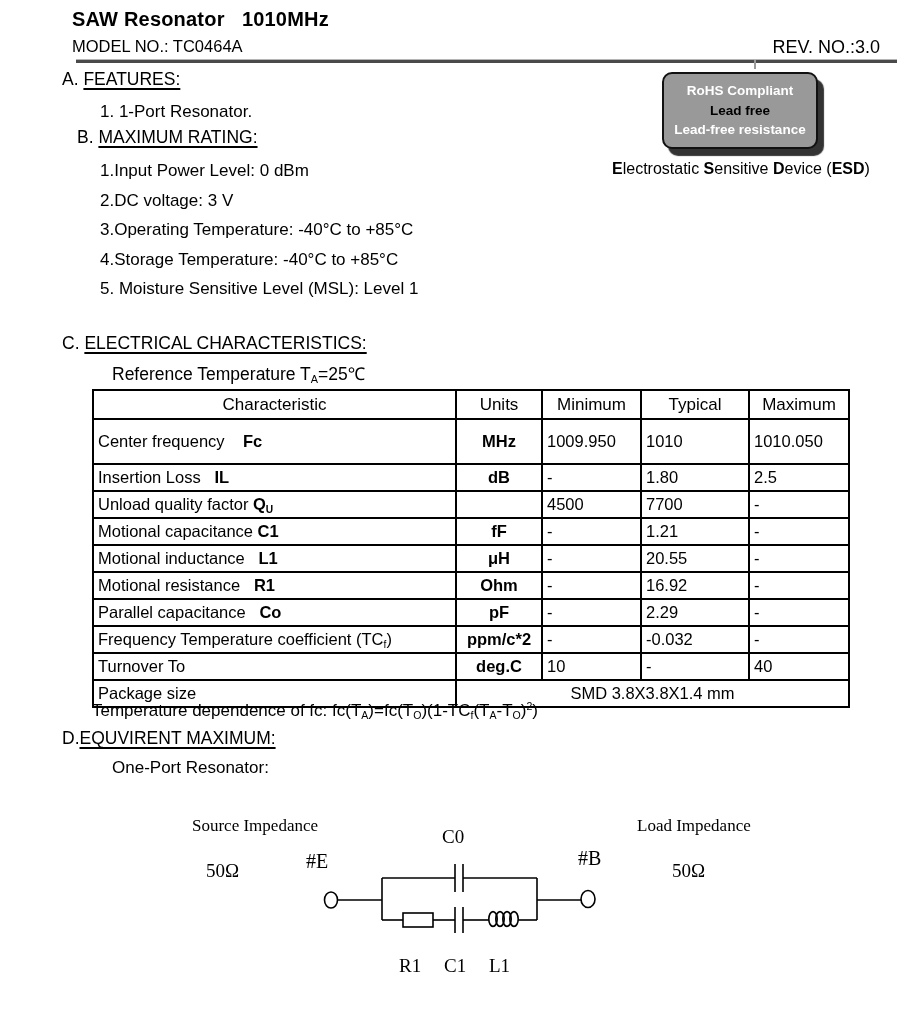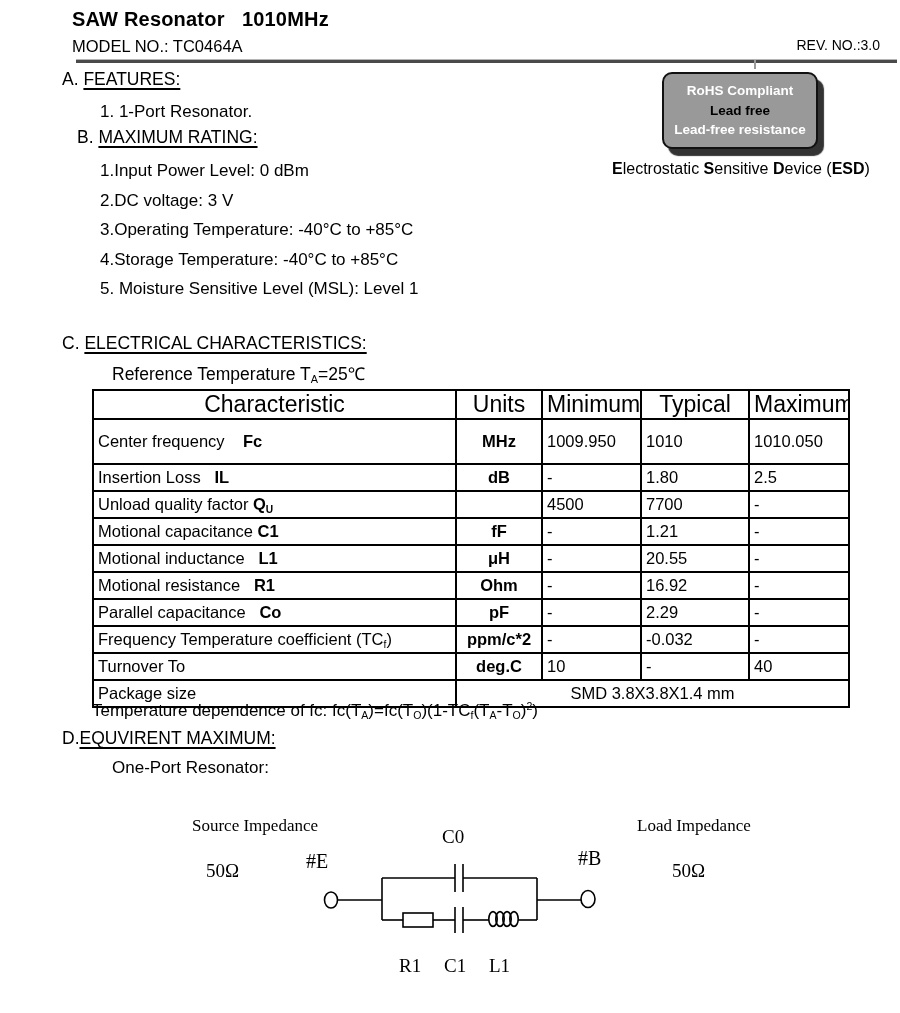--- a/index.html
+++ b/index.html
@@ -1,37 +1,37 @@
 <!DOCTYPE html>
 <html><head>
 <meta charset="utf-8">
 <style>
   html,body{margin:0;padding:0;background:#fff;}
   .page{position:relative;width:900px;height:1013px;background:#ffffff;
         font-family:"Liberation Sans",sans-serif;color:#000;overflow:hidden;}
   .abs{position:absolute;}
   .title{font-weight:bold;font-size:20px;white-space:pre;letter-spacing:.2px;}
   .model{font-size:16.5px;}
-  .rev{font-size:14px;}
+  .rev{font-size:18px;}
   .rule{background:linear-gradient(#b5b5b5 28%,#4a4a4a 28%);height:4px;}
   .rule-tick{width:2px;height:9px;background:#9a9a9a;}
   .sec-head{font-size:17.5px;white-space:pre;}
   .sec-head .u{text-decoration:underline;text-underline-offset:3px;text-decoration-thickness:1.5px;}
   .item{font-size:17px;}
   .list .item{line-height:29.6px;}
   .esd{font-size:16px;}
   .badge{width:152px;height:66px;border:2.5px solid #111;border-radius:10px;
          text-align:center;padding-top:7px;box-sizing:content-box;
          box-shadow:6px 7px 1px rgba(40,40,40,.95);}
   .badge div{color:#fff;font-weight:bold;font-size:13.5px;line-height:1.45;}
   .ref-line{font-size:17.5px;}
   table.elec{position:absolute;left:92px;top:389px;width:756px;border-collapse:collapse;
              font-size:16.5px;table-layout:fixed;}
   table.elec th,table.elec td{border:2px solid #000;padding:0 4px;overflow:hidden;}
-  table.elec th{font-weight:normal;font-size:23px;height:27px;text-align:center;}
+  table.elec th{font-weight:normal;font-size:17px;height:27px;text-align:center;}
   table.elec tbody tr{height:27px;}
   table.elec tbody tr:first-child{height:45px;}
   .c-label{white-space:pre-wrap;text-align:left;}
   .c-unit{font-weight:bold;text-align:center;}
   .c-val{text-align:left;}
   .c-span{text-align:center;font-weight:normal;}
   .sb{font-size:.62em;vertical-align:-.28em;}
   .sp{font-size:.62em;vertical-align:.55em;}
   .formula{font-size:17px;}
   svg text{font-family:"Liberation Serif",serif;fill:#000;}

